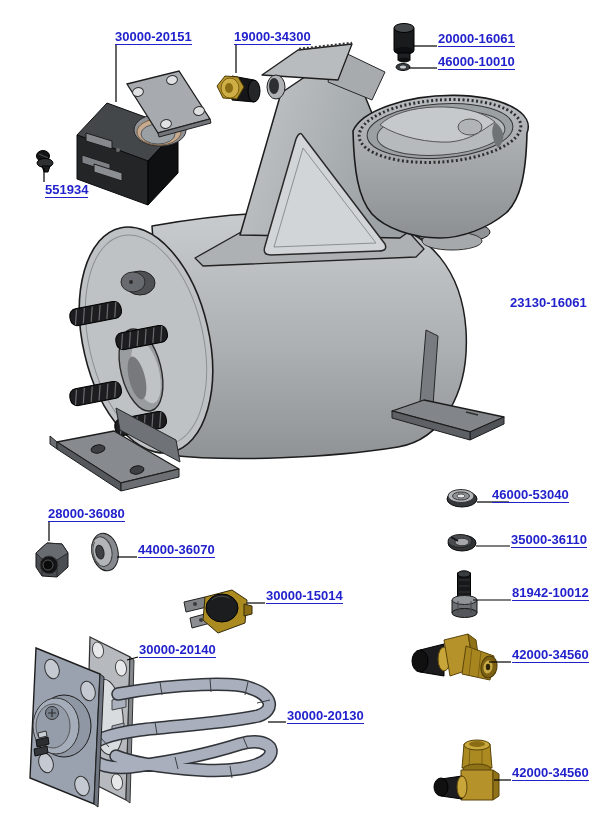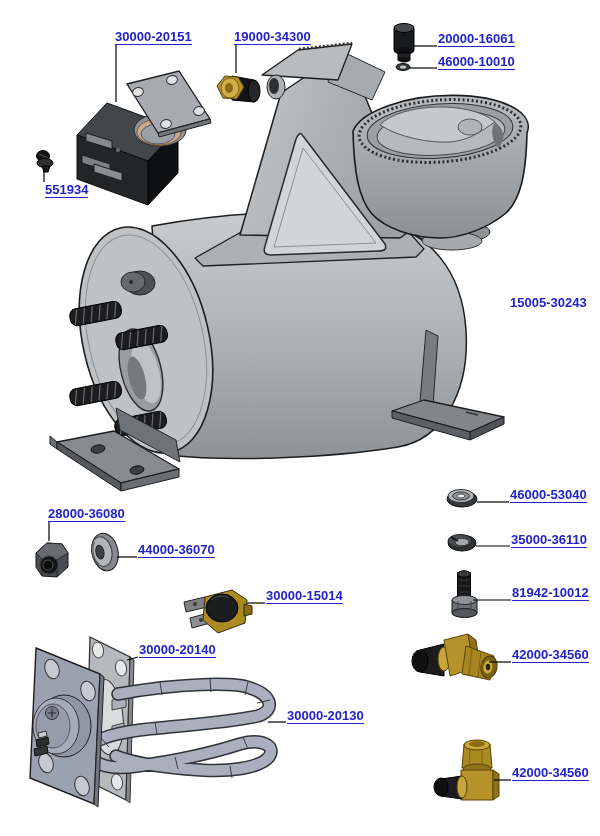--- a/index.html
+++ b/index.html
@@ -296,22 +296,22 @@
     <line x1="127" y1="660" x2="138" y2="657"></line>
     <line x1="268" y1="722" x2="286" y2="722"></line>
   </g>
 </svg>
 
 <div class="plabel" style="left:115px;top:30px">30000-20151</div>
 <div class="plabel" style="left:234px;top:30px">19000-34300</div>
 <div class="plabel" style="left:438px;top:32px">20000-16061</div>
 <div class="plabel" style="left:438px;top:55px">46000-10010</div>
 <div class="plabel" style="left:45px;top:183px">551934</div>
-<div class="plabel nounder" style="left:510px;top:296px">15005-30243</div>
-<div class="plabel" style="left:510px;top:488px">46000-53040</div>
+<div class="plabel nounder" style="left:510px;top:296px">23130-16061</div>
+<div class="plabel" style="left:492px;top:488px">46000-53040</div>
 <div class="plabel" style="left:511px;top:533px">35000-36110</div>
 <div class="plabel" style="left:512px;top:586px">81942-10012</div>
 <div class="plabel" style="left:512px;top:648px">42000-34560</div>
 <div class="plabel" style="left:512px;top:766px">42000-34560</div>
 <div class="plabel" style="left:48px;top:507px">28000-36080</div>
 <div class="plabel" style="left:138px;top:543px">44000-36070</div>
 <div class="plabel" style="left:266px;top:589px">30000-15014</div>
 <div class="plabel" style="left:139px;top:643px">30000-20140</div>
 <div class="plabel" style="left:287px;top:709px">30000-20130</div>
 

